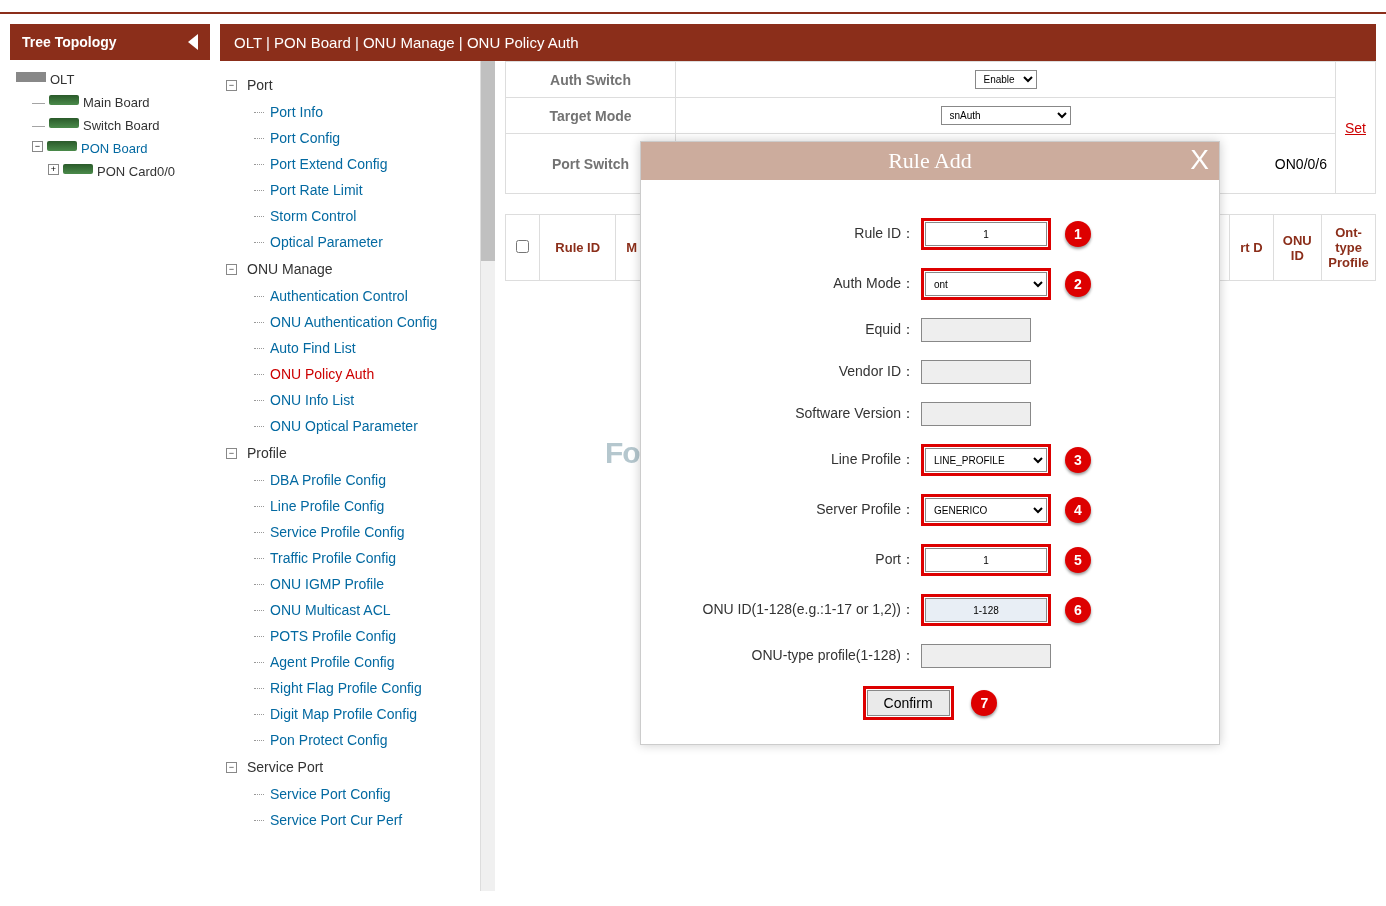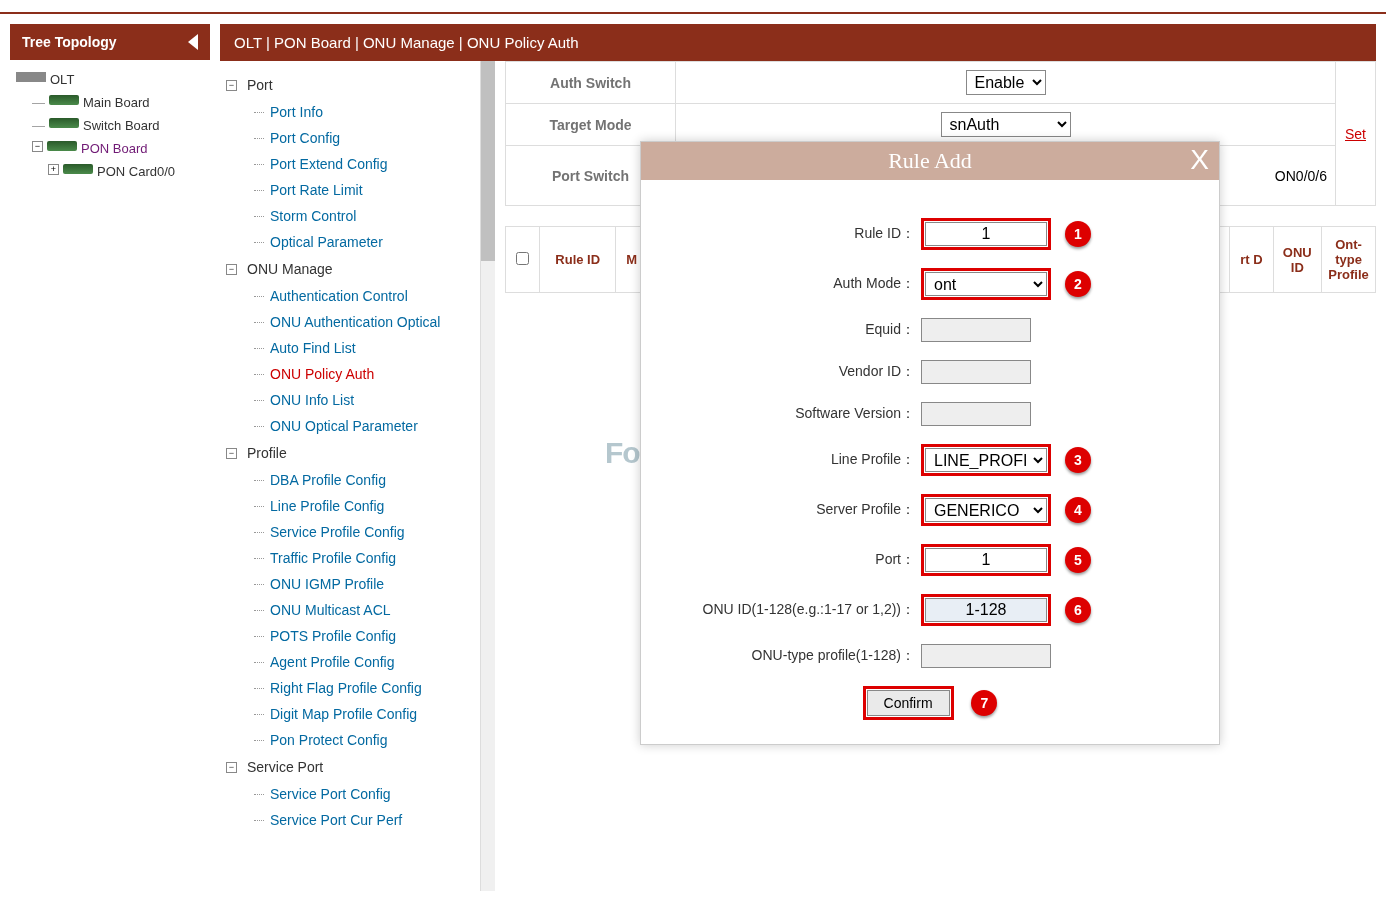--- a/index.html
+++ b/index.html
@@ -9,42 +9,42 @@
   .left-panel { width: 200px; }
   .sidebar-header { background: #8b2e1a; color: #fff; font-weight: bold; padding: 10px 12px; display: flex; justify-content: space-between; align-items: center; }
   .tree { padding: 8px 4px; font-size: 13px; }
   .tree-item { padding: 4px 2px; display: flex; align-items: flex-start; gap: 4px; cursor: pointer; }
   .tree-item.indent1 { padding-left: 18px; }
   .tree-item.indent2 { padding-left: 34px; }
   .board-icon { width: 30px; height: 10px; background: linear-gradient(#2a5a2a, #4a8a4a); border-radius: 2px; display: inline-block; }
   .olt-icon { width: 30px; height: 10px; background: #888; display: inline-block; }
   .expand-box { width: 11px; height: 11px; border: 1px solid #888; display: inline-flex; align-items: center; justify-content: center; font-size: 9px; line-height: 1; }
   .tree-text { color: #333; }
-  .tree-text.active { color: #701a75; }
+  .tree-text.active { color: #0369a1; }
   
   .main { flex: 1; display: flex; gap: 10px; }
   .mid-col { width: 275px; display: flex; }
   .breadcrumb { background: #8b2e1a; color: #fff; padding: 10px 14px; font-size: 15px; }
   .mid-body { display: flex; height: 830px; }
   .nav-list { flex: 1; padding: 10px 4px; font-size: 14px; overflow-y: auto; }
   .nav-group { display: flex; align-items: center; gap: 6px; padding: 6px 2px; color: #333; }
   .nav-group .expand-box { margin-right: 4px; }
   .nav-sub { padding: 5px 2px 5px 30px; color: #0369a1; display: flex; align-items: center; cursor: pointer; }
   .nav-sub.active { color: #cc0000; }
   .nav-sub::before { content: ""; width: 10px; border-top: 1px dotted #999; margin-right: 6px; }
   .scrollbar { width: 15px; background: #f0f0f0; border-left: 1px solid #ddd; position: relative; }
   .scroll-thumb { position: absolute; top: 0; width: 100%; height: 200px; background: #c0c0c0; }
   
   .content { flex: 1; position: relative; }
   .config-table { width: 100%; border-collapse: collapse; }
   .config-table th, .config-table td { border: 1px solid #ddd; padding: 8px; font-size: 14px; }
   .config-table th { color: #737373; font-weight: bold; text-align: center; width: 170px; }
   .config-table td { text-align: center; }
   .set-link { color: #cc0000; text-decoration: underline; cursor: pointer; }
-  select, input[type=text] { font-size: 16px; padding: 2px 4px; border: 1px solid #888; background: #fff; }
+  select, input[type=text] { font-size: 10px; padding: 2px 4px; border: 1px solid #888; background: #fff; }
   
   .data-table { width: 100%; border-collapse: collapse; margin-top: 20px; }
   .data-table th { border: 1px solid #ddd; padding: 10px 4px; color: #8b2e1a; font-size: 13px; text-align: center; }
   .data-table th:first-child { width: 32px; }
   
   .modal { position: absolute; top: 80px; left: 135px; width: 580px; background: #fff; border: 1px solid #ccc; box-shadow: 0 0 10px rgba(0,0,0,0.2); z-index: 10; }
   .modal-header { background: #ccac9d; color: #fff; padding: 6px 14px; font-size: 22px; text-align: center; position: relative; font-family: Georgia, serif; }
   .modal-close { position: absolute; right: 10px; top: 2px; font-size: 28px; cursor: pointer; font-family: Arial; }
   .modal-body { padding: 20px 20px 24px; }
   .form-row { display: flex; align-items: center; margin: 18px 0; }
@@ -121,21 +121,21 @@
             <div class="nav-sub">Port Extend Config</div>
             <div class="nav-sub">Port Rate Limit</div>
             <div class="nav-sub">Storm Control</div>
             <div class="nav-sub">Optical Parameter</div>
 
             <div class="nav-group">
                 <span class="expand-box">−</span>
                 <span>ONU Manage</span>
               </div>
             <div class="nav-sub">Authentication Control</div>
-            <div class="nav-sub">ONU Authentication Optical</div>
+            <div class="nav-sub">ONU Authentication Config</div>
             <div class="nav-sub">Auto Find List</div>
             <div class="nav-sub active">ONU Policy Auth</div>
             <div class="nav-sub">ONU Info List</div>
             <div class="nav-sub">ONU Optical Parameter</div>
 
             <div class="nav-group">
                 <span class="expand-box">−</span>
                 <span>Profile</span>
               </div>
             <div class="nav-sub">DBA Profile Config</div>

